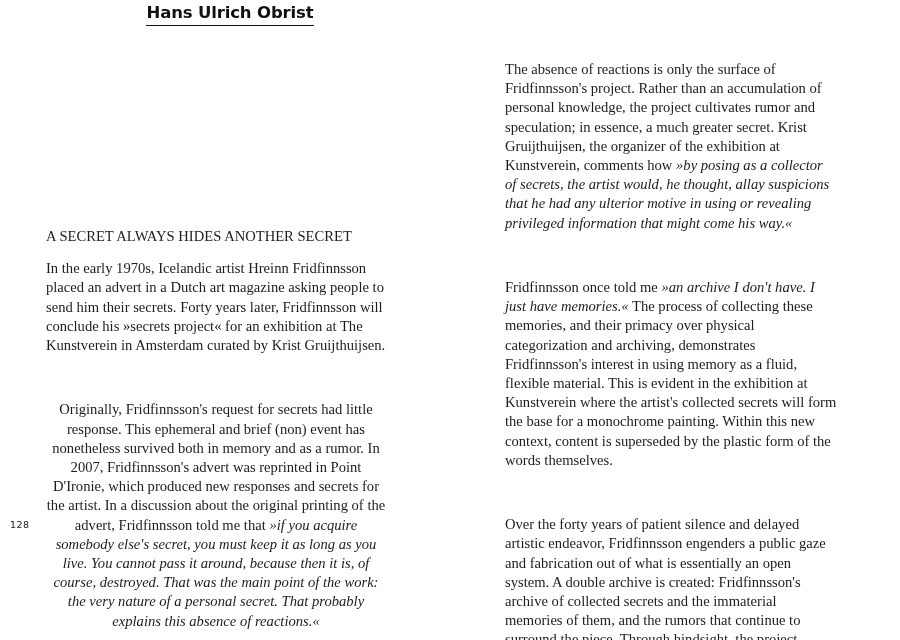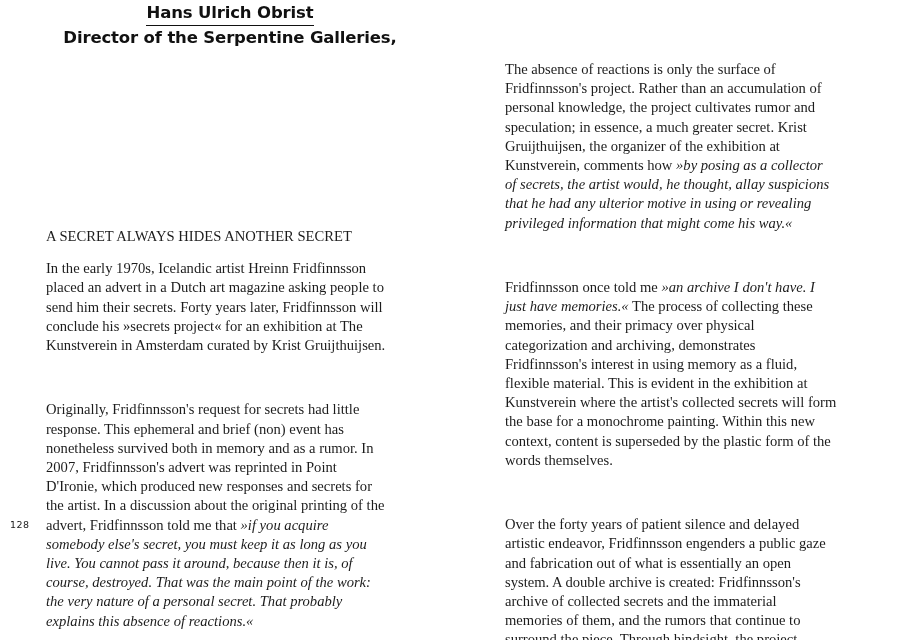--- a/index.html
+++ b/index.html
@@ -69,20 +69,21 @@
     margin: 13px;
     white-space: pre-line;
   }
   p.block + p.block {
     margin-top: 0;
   }
 
   .indent {
     margin-left: 51px;
     width: auto;
+    text-align: center;
   }
   .right-indent {
     margin-left: 56px;
   }
 
   .gap {
     height: 19.2px;
   }
 
   i, .ital {
@@ -102,21 +103,20 @@
   .folio-left { left: 10px; }
   .folio-right { right: 14px; text-align: right; }
 </style>
 </head>
 <body>
 
 <div class="spread">
 
   <div class="header">
     <span class="header-name">Hans Ulrich Obrist</span>
-    <span class="header-role">Director of the Serpentine Galleries,</span>
   </div>
 
   <div class="col col-left">
     <p class="block">A SECRET ALWAYS HIDES ANOTHER SECRET</p>
     <p class="block">In the early 1970s, Icelandic artist Hreinn Fridfinnsson placed an advert in a Dutch art magazine asking people to send him their secrets. Forty years later, Fridfinnsson will conclude his »secrets project« for an exhibition at The Kunstverein in Amsterdam curated by Krist Gruijthuijsen.</p>
     <div class="gap"></div>
     <p class="block indent"><span>Originally, Fridfinnsson's request for secrets had little response. This ephemeral and brief (non) event has nonetheless survived both in memory and as a rumor. In 2007, Fridfinnsson's advert was reprinted in Point D'Ironie, which produced new responses and secrets for the artist. In a discussion about the original printing of the advert, Fridfinnsson told me that </span><i>»if you acquire somebody else's secret, you must keep it as long as you live. You cannot pass it around, because then it is, of course, destroyed. That was the main point of the work: the very nature of a personal secret. That probably explains this absence of reactions.«</i></p>
   </div>
 
   <div class="col col-right">

